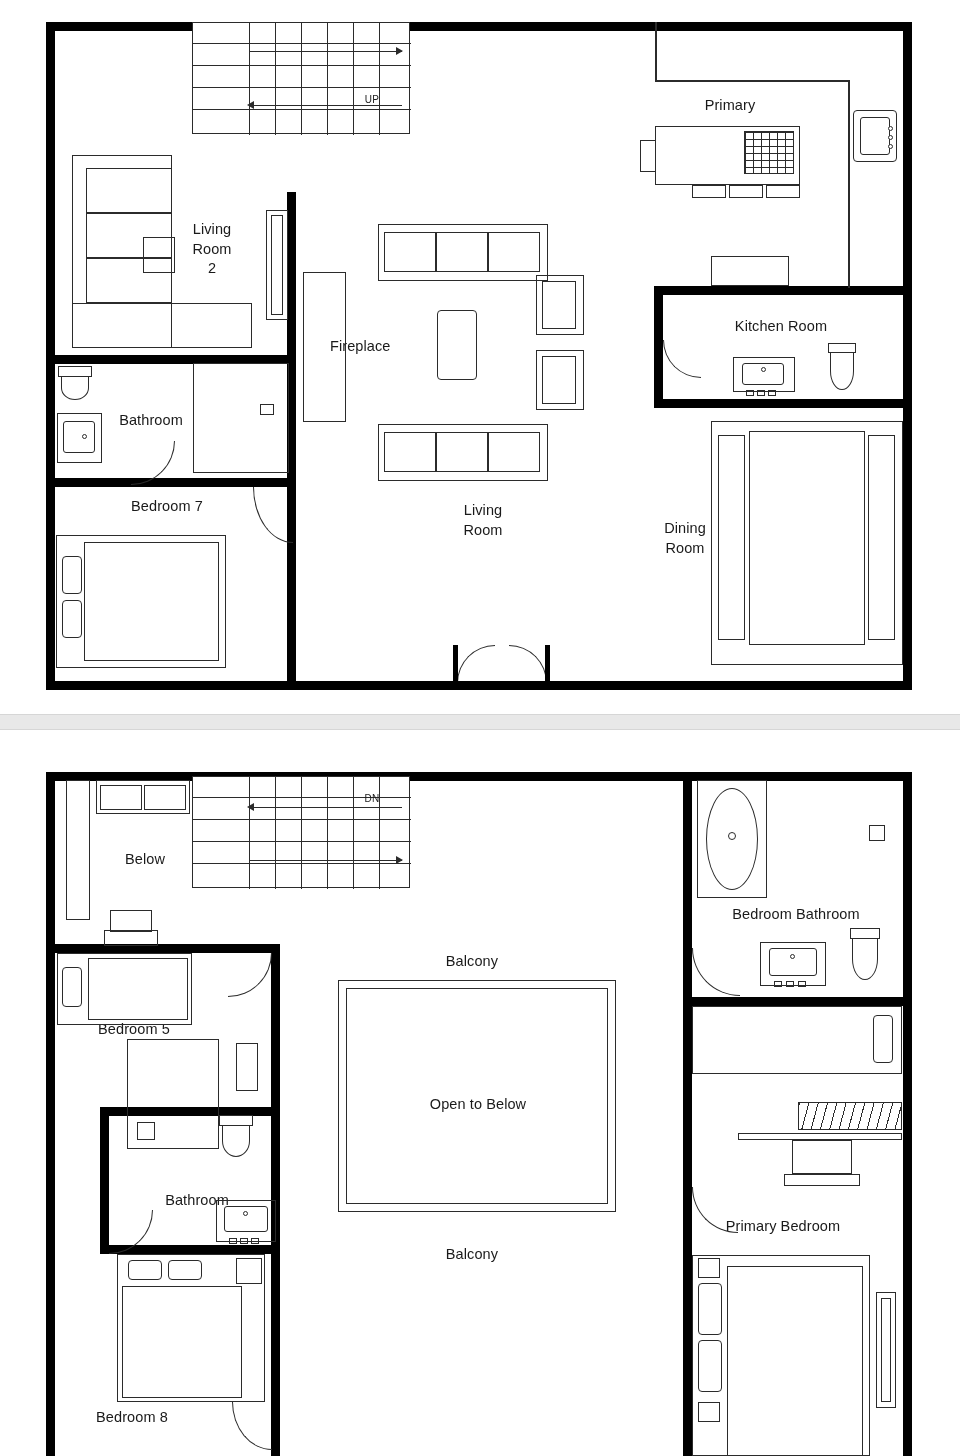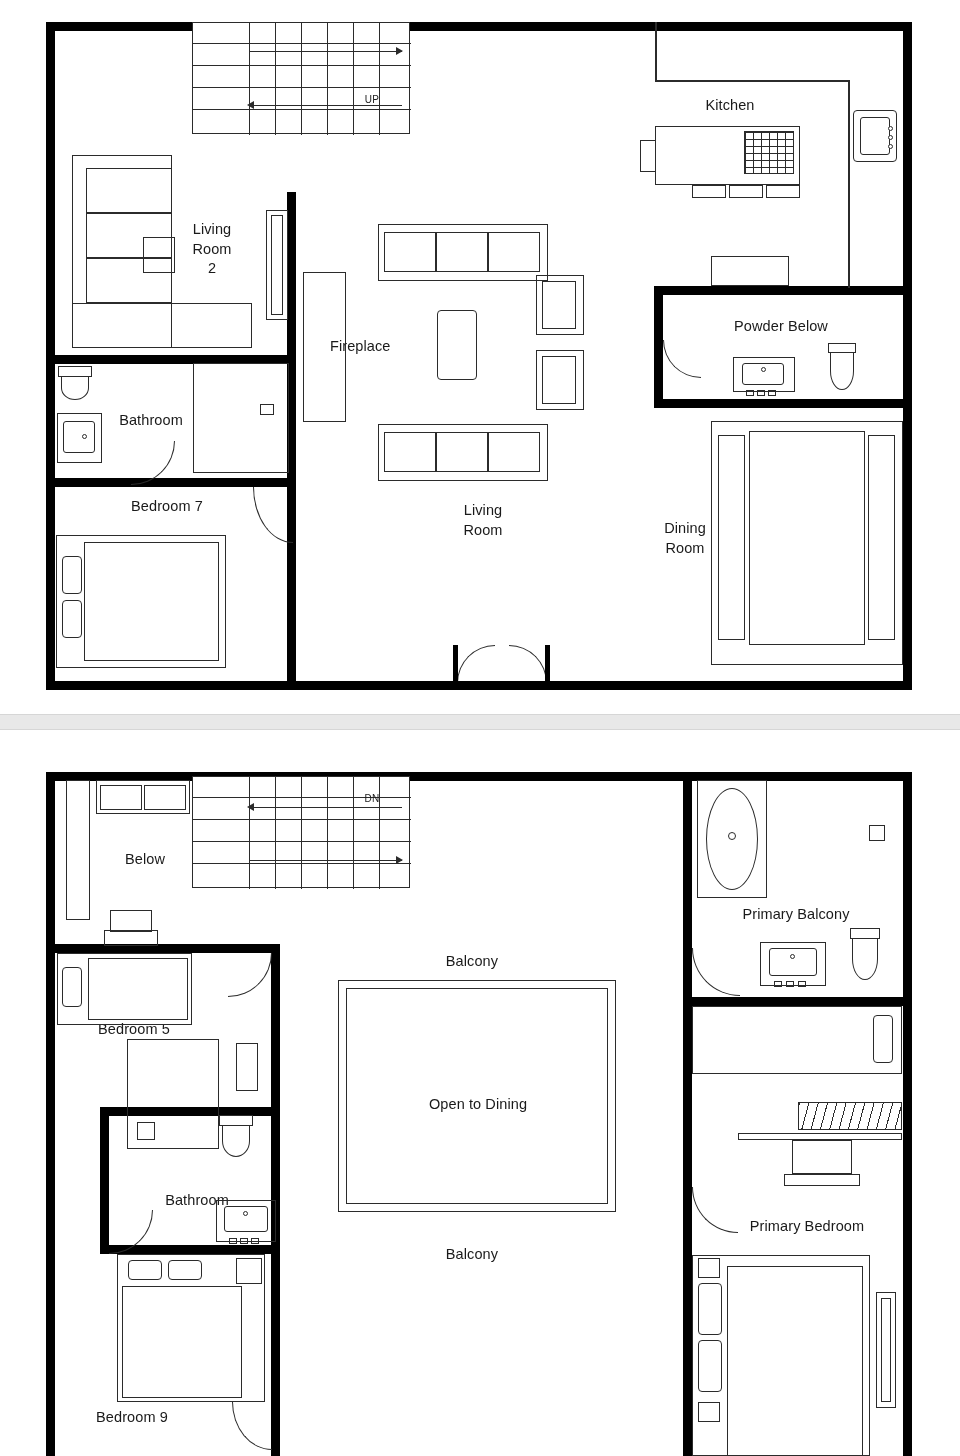--- a/index.html
+++ b/index.html
@@ -170,35 +170,35 @@
     <div class="thin" style="left:542px; top:356px; width:34px; height:48px;"></div>
 
     <div class="rrect" style="left:437px; top:310px; width:40px; height:70px;"></div>
 
     <div class="label" style="left:423px; top:501px; width:120px;">Living
 Room</div>
     <div class="label" style="left:162px; top:220px; width:100px;">Living
 Room
 2</div>
 
-    <div class="label" style="left:678px; top:96px; width:104px;">Kitchen</div>
+    <div class="label" style="left:678px; top:96px; width:104px;">Primary</div>
     <div class="thin" style="left:655px; top:126px; width:145px; height:59px;"></div>
     <div class="thin" style="left:640px; top:140px; width:16px; height:32px;"></div>
     <div class="grid-burner" style="left:744px; top:131px; width:50px; height:43px;"></div>
     <div class="thin" style="left:692px; top:185px; width:34px; height:13px;"></div>
     <div class="thin" style="left:729px; top:185px; width:34px; height:13px;"></div>
     <div class="thin" style="left:766px; top:185px; width:34px; height:13px;"></div>
     <div class="rrect" style="left:853px; top:110px; width:44px; height:52px;"></div>
     <div class="thin" style="left:860px; top:117px; width:30px; height:38px; border-radius:3px;"></div>
     <div class="round" style="left:888px; top:126px; width:5px; height:5px;"></div>
     <div class="round" style="left:888px; top:135px; width:5px; height:5px;"></div>
     <div class="round" style="left:888px; top:144px; width:5px; height:5px;"></div>
     <div class="thin" style="left:711px; top:256px; width:78px; height:30px;"></div>
 
-    <div class="label" style="left:706px; top:317px; width:150px;">Powder Below</div>
+    <div class="label" style="left:706px; top:317px; width:150px;">Kitchen Room</div>
     <div class="door bl" style="left:663px; top:340px; width:38px; height:38px;"></div>
     <div class="thin" style="left:733px; top:357px; width:62px; height:35px;"></div>
     <div class="thin" style="left:742px; top:363px; width:42px; height:22px; border-radius:3px;"></div>
     <div class="round" style="left:761px; top:367px; width:5px; height:5px;"></div>
     <div class="thin" style="left:746px; top:390px; width:8px; height:6px;"></div>
     <div class="thin" style="left:757px; top:390px; width:8px; height:6px;"></div>
     <div class="thin" style="left:768px; top:390px; width:8px; height:6px;"></div>
     <div class="thinfill" style="left:828px; top:343px; width:28px; height:10px;"></div>
     <div class="thin" style="left:830px; top:352px; width:24px; height:38px; border-radius:0 0 50% 50%;"></div>
 
@@ -288,35 +288,35 @@
     <div class="thinfill" style="left:219px; top:385px; width:34px; height:11px;"></div>
     <div class="thin" style="left:222px; top:395px; width:28px; height:32px; border-radius:0 0 50% 50%;"></div>
     <div class="thin" style="left:216px; top:470px; width:60px; height:42px;"></div>
     <div class="thin" style="left:224px; top:476px; width:44px; height:26px; border-radius:3px;"></div>
     <div class="round" style="left:243px; top:481px; width:5px; height:5px;"></div>
     <div class="thin" style="left:229px; top:508px; width:8px; height:6px;"></div>
     <div class="thin" style="left:240px; top:508px; width:8px; height:6px;"></div>
     <div class="thin" style="left:251px; top:508px; width:8px; height:6px;"></div>
     <div class="door br" style="left:109px; top:480px; width:44px; height:44px;"></div>
 
-    <div class="label" style="left:76px; top:678px; width:112px;">Bedroom 9</div>
+    <div class="label" style="left:76px; top:678px; width:112px;">Bedroom 8</div>
     <div class="thin" style="left:117px; top:524px; width:148px; height:148px;"></div>
     <div class="thin" style="left:122px; top:556px; width:120px; height:112px;"></div>
     <div class="rrect" style="left:128px; top:530px; width:34px; height:20px;"></div>
     <div class="rrect" style="left:168px; top:530px; width:34px; height:20px;"></div>
     <div class="thin" style="left:236px; top:528px; width:26px; height:26px;"></div>
     <div class="door bl" style="left:232px; top:672px; width:40px; height:48px;"></div>
 
     <div class="label" style="left:420px; top:222px; width:104px;">Balcony</div>
     <div class="thin" style="left:338px; top:250px; width:278px; height:232px;"></div>
     <div class="thin" style="left:346px; top:258px; width:262px; height:216px;"></div>
-    <div class="label" style="left:400px; top:365px; width:156px;">Open to Dining</div>
+    <div class="label" style="left:400px; top:365px; width:156px;">Open to Below</div>
     <div class="label" style="left:420px; top:515px; width:104px;">Balcony</div>
 
-    <div class="label" style="left:696px; top:175px; width:200px;">Primary Balcony</div>
+    <div class="label" style="left:696px; top:175px; width:200px;">Bedroom Bathroom</div>
     <div class="thin" style="left:697px; top:50px; width:70px; height:118px;"></div>
     <div class="oval" style="left:706px; top:58px; width:52px; height:102px;"></div>
     <div class="round" style="left:728px; top:102px; width:8px; height:8px;"></div>
     <div class="thin" style="left:869px; top:95px; width:16px; height:16px;"></div>
     <div class="door bl" style="left:692px; top:218px; width:48px; height:48px;"></div>
     <div class="thin" style="left:760px; top:212px; width:66px; height:44px;"></div>
     <div class="thin" style="left:769px; top:218px; width:48px; height:28px; border-radius:3px;"></div>
     <div class="round" style="left:790px; top:224px; width:5px; height:5px;"></div>
     <div class="thin" style="left:774px; top:251px; width:8px; height:6px;"></div>
     <div class="thin" style="left:786px; top:251px; width:8px; height:6px;"></div>
@@ -324,21 +324,21 @@
     <div class="thinfill" style="left:850px; top:198px; width:30px; height:11px;"></div>
     <div class="thin" style="left:852px; top:208px; width:26px; height:42px; border-radius:0 0 50% 50%;"></div>
 
     <div class="thin" style="left:692px; top:276px; width:210px; height:68px;"></div>
     <div class="rrect" style="left:873px; top:285px; width:20px; height:48px;"></div>
     <div class="dishrack" style="left:798px; top:372px; width:104px; height:28px;"></div>
     <div class="thin" style="left:738px; top:403px; width:164px; height:7px;"></div>
     <div class="thin" style="left:792px; top:410px; width:60px; height:34px;"></div>
     <div class="thin" style="left:784px; top:444px; width:76px; height:12px;"></div>
     <div class="door bl" style="left:692px; top:457px; width:46px; height:46px;"></div>
-    <div class="label" style="left:712px; top:487px; width:190px;">Primary Bedroom</div>
+    <div class="label" style="left:688px; top:487px; width:190px;">Primary Bedroom</div>
 
     <div class="thin" style="left:692px; top:525px; width:178px; height:201px;"></div>
     <div class="thin" style="left:727px; top:536px; width:136px; height:190px;"></div>
     <div class="rrect" style="left:698px; top:553px; width:24px; height:52px;"></div>
     <div class="rrect" style="left:698px; top:610px; width:24px; height:52px;"></div>
     <div class="thin" style="left:698px; top:528px; width:22px; height:20px;"></div>
     <div class="thin" style="left:698px; top:672px; width:22px; height:20px;"></div>
     <div class="thin" style="left:876px; top:562px; width:20px; height:116px;"></div>
     <div class="thin" style="left:881px; top:568px; width:10px; height:104px;"></div>
   </div>

